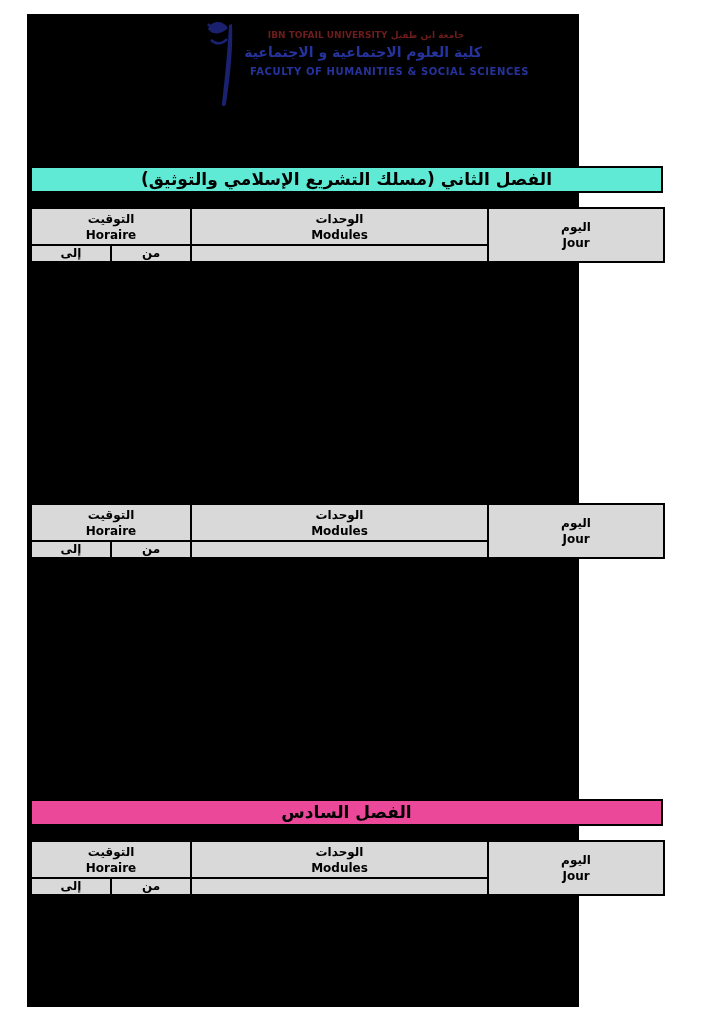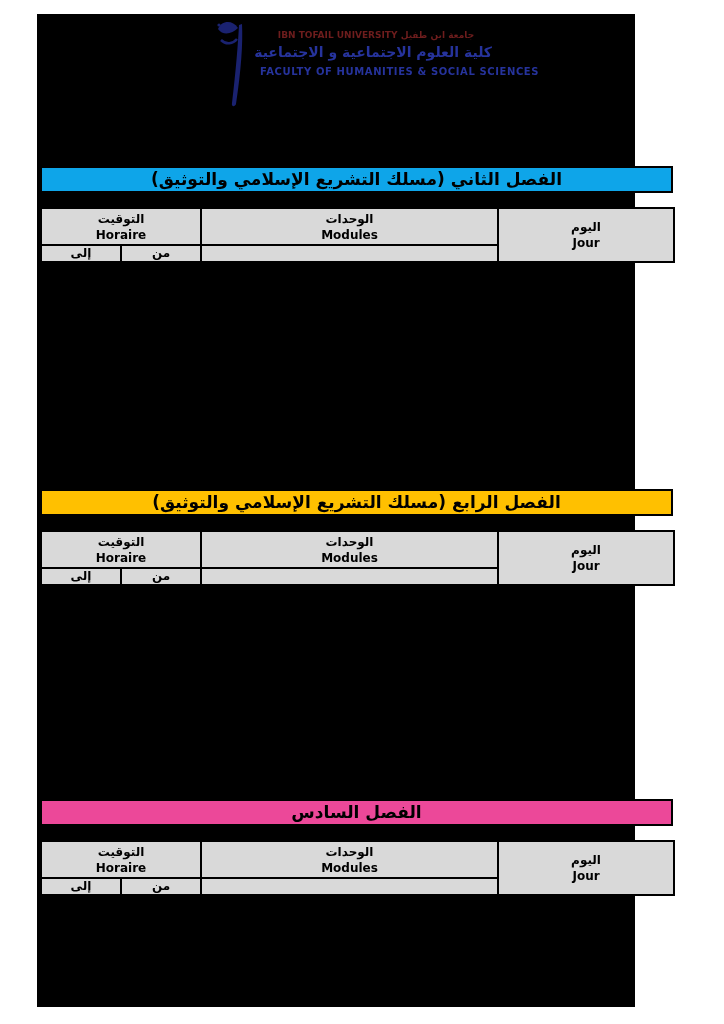--- a/index.html
+++ b/index.html
@@ -9,26 +9,25 @@
   }
   .page {
     position: relative;
     width: 724px;
     height: 1024px;
     background: #ffffff;
     overflow: hidden;
   }
   .canvas {
     position: absolute;
-    left: 37px;
+    left: 27px;
     top: 14px;
     width: 552px;
     height: 993px;
     background: #000000;
-    padding-left: 46px;
   }
 
   
   .logo {
     position: absolute;
     left: 175px;
     top: 0px;
     width: 290px;
     height: 100px;
   }
@@ -86,21 +85,21 @@
     border: 2px solid #000000;
     display: flex;
     align-items: center;
     justify-content: center;
     font-size: 17px;
     font-weight: bold;
     color: #000000;
     direction: rtl;
     line-height: 1;
   }
-  .sem-2 .title-bar { background: #0ea5e9; }
+  .sem-2 .title-bar { background: #5eead4; }
   .sem-4 .title-bar { background: #ffc000; }
   .sem-6 .title-bar { background: #ec4899; }
 
   table.timetable {
     border-collapse: collapse;
     table-layout: fixed;
     width: 633px;
     margin-top: 14px;
   }
   table.timetable col.c-to   { width: 80px; }
@@ -174,21 +173,20 @@
         <tr class="srow">
           <td dir="rtl">إلى</td>
           <td dir="rtl">من</td>
           <td></td>
         </tr>
       </tbody>
         </table>
     </div>
 
     <div class="sem sem-4">
-      <div class="title-bar">الفصل الرابع (مسلك التشريع الإسلامي والتوثيق)</div>
       <table class="timetable" dir="ltr">
         <colgroup>
             <col class="c-to">
             <col class="c-from">
             <col class="c-mod">
             <col class="c-day">
           </colgroup>
         <tbody>
             <tr class="hrow">
           <th colspan="2">

